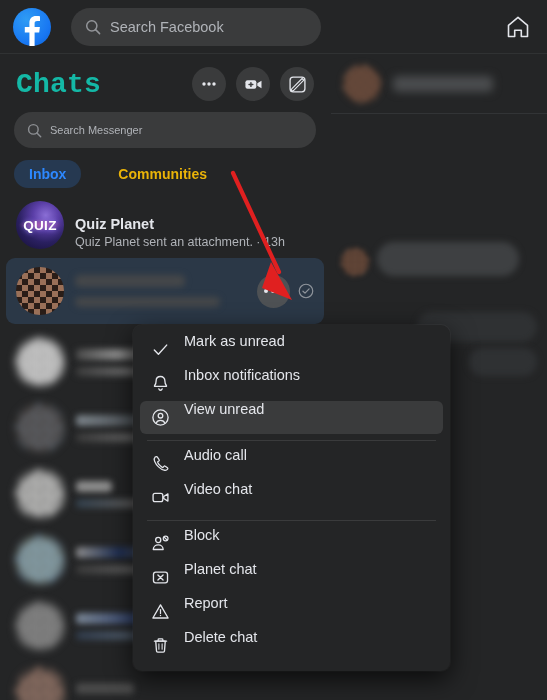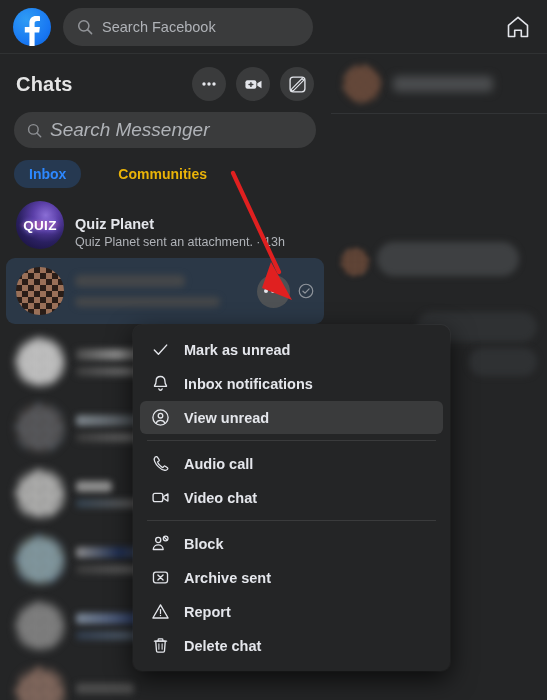--- a/index.html
+++ b/index.html
@@ -9,21 +9,21 @@
     background: #18191a;
     font-family: "Liberation Sans", sans-serif;
     overflow: hidden;
   }
   #app { position: relative; width: 547px; height: 700px; background: #242526; }
 
   
   #topbar {
     position: absolute; left: 0; top: 0; width: 547px; height: 54px;
     background: #242526; border-bottom: 1px solid #303233;
-    display: flex; align-items: center;
+    display: flex; align-items: center; gap: 8px;
   }
   #fb-logo {
     width: 38px; height: 38px; border-radius: 50%; margin-left: 13px;
     background: radial-gradient(circle at 35% 30%, #2f9cf4 0%, #1877f2 65%, #0b62d6 100%);
     display: flex; align-items: flex-end; justify-content: center; flex: none;
   }
   #fb-logo svg { display:block; }
   #topsearch {
     margin-left: 12px; height: 38px; width: 250px; border-radius: 19px;
     background: #3a3b3c; display: flex; align-items: center; padding: 0 14px;
@@ -37,32 +37,32 @@
   }
 
   
   #sidebar {
     position: absolute; left: 0; top: 54px; width: 330px; height: 646px;
     background: #242526; overflow: hidden;
   }
   #chats-head {
     height: 48px; display: flex; align-items: center; padding: 0 16px; margin-top: 6px;
   }
-  #chats-title { font-size: 20px; font-weight: bold; color: #e5e5e5; letter-spacing: .2px; }
+  #chats-title { font-size: 28px; font-weight: bold; color: #14b8a6; letter-spacing: .2px; font-family: Liberation Mono, monospace; }
   .hbtns { margin-left: auto; display: flex; gap: 10px; }
   .circ {
     width: 34px; height: 34px; border-radius: 50%; background: #3a3b3c;
     display: flex; align-items: center; justify-content: center; cursor: pointer;
   }
   #msg-search {
     margin: 4px 14px 0 14px; height: 36px; border-radius: 18px; background: #3a3b3c;
     display: flex; align-items: center; padding: 0 13px;
   }
   #msg-search .mag { margin-right: 8px; opacity: .7; }
-  #msg-search .ph { color: #b0b3b8; font-size: 19px; font-style: italic; }
+  #msg-search .ph { color: #b0b3b8; font-size: 11px; }
 
   #tabs { display: flex; align-items: center; gap: 22px; padding: 12px 14px 6px 14px; }
   .tab { padding: 6px 15px; border-radius: 16px; font-size: 14px; font-weight: bold; cursor: pointer; }
   .tab.active { background: #263951; color: #2d88ff; }
   .tab.idle { color: #eab308; }
 
   .chatrow { display: flex; align-items: flex-end; padding: 7px 10px; margin: 0 6px; border-radius: 8px; cursor: pointer; }
   .av { width: 48px; height: 48px; border-radius: 50%; flex: none; }
   .chatmeta { margin-left: 11px; min-width: 0; flex: 1; }
   .cname { font-size: 14.5px; color: #e4e6eb; font-weight: 600; }
@@ -121,22 +121,22 @@
   .bub-out { margin-left: auto; border-radius: 18px; background: #2f3133; filter: blur(3.2px); }
 
   
   #ctx {
     position: absolute; left: 133px; top: 325px; width: 317px;
     background: #242526; border-radius: 9px; padding: 7px 0 8px 0;
     box-shadow: 0 8px 26px rgba(0,0,0,.72), 0 0 0 1px rgba(255,255,255,.045);
     z-index: 40;
   }
   .mi {
-    display: flex; align-items: center; height: 33px; margin: 1px 7px;
-    padding: 0 9px; border-radius: 6px; cursor: pointer; font-weight: bold;
+    display: flex; height: 33px; margin: 1px 7px;
+    padding: 0 9px; border-radius: 6px; cursor: pointer;
   }
   .mi.hl { background: #3a3b3c; }
   .mi .ico { width: 22px; flex: none; display: flex; align-items: center; justify-content: center; }
   .mi .lbl { margin-left: 13px; font-size: 14.5px; color: #e4e6eb; }
   .sep { height: 1px; background: #3a3b3c; margin: 6px 14px; }
 
   
   #arrow { position: absolute; left: 0; top: 0; width: 547px; height: 700px; pointer-events: none; z-index: 60; }
 </style>
 </head>
@@ -359,21 +359,21 @@
       <span class="lbl">Block</span>
     </div>
 
     <div class="mi">
       <span class="ico">
         <svg width="19" height="19" viewBox="0 0 20 20">
           <rect x="2.6" y="4.4" width="14.8" height="11.2" rx="2.4" fill="none" stroke="#e4e6eb" stroke-width="1.4"></rect>
           <path d="M7.3 7.3 12.7 12.7M12.7 7.3 7.3 12.7" stroke="#e4e6eb" stroke-width="1.4" stroke-linecap="round"></path>
         </svg>
       </span>
-      <span class="lbl">Archive sent</span>
+      <span class="lbl">Planet chat</span>
     </div>
 
     <div class="mi">
       <span class="ico">
         <svg width="19" height="19" viewBox="0 0 20 20">
           <path d="M10 3 18 16.8H2z" fill="none" stroke="#e4e6eb" stroke-width="1.4" stroke-linejoin="round"></path>
           <path d="M10 8v4" stroke="#e4e6eb" stroke-width="1.3" stroke-linecap="round"></path>
           <circle cx="10" cy="14.3" r=".75" fill="#e4e6eb"></circle>
         </svg>
       </span>

